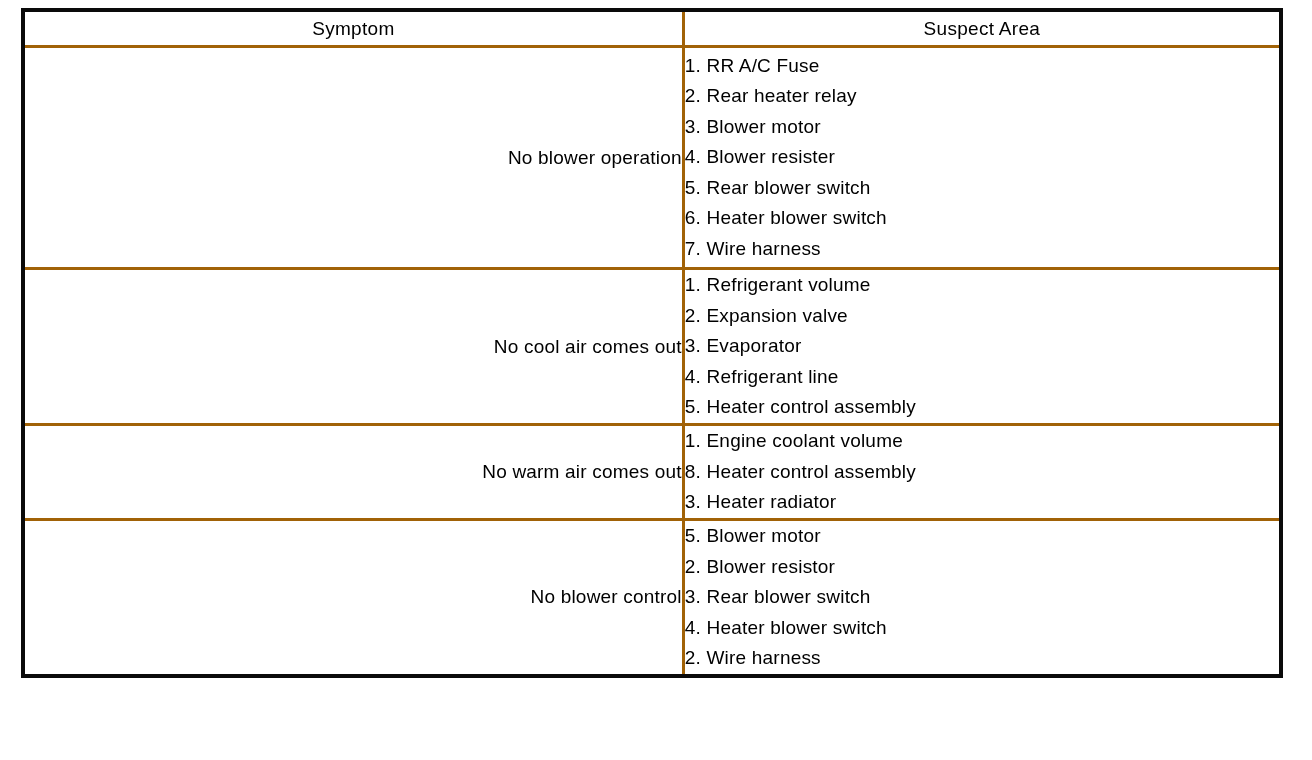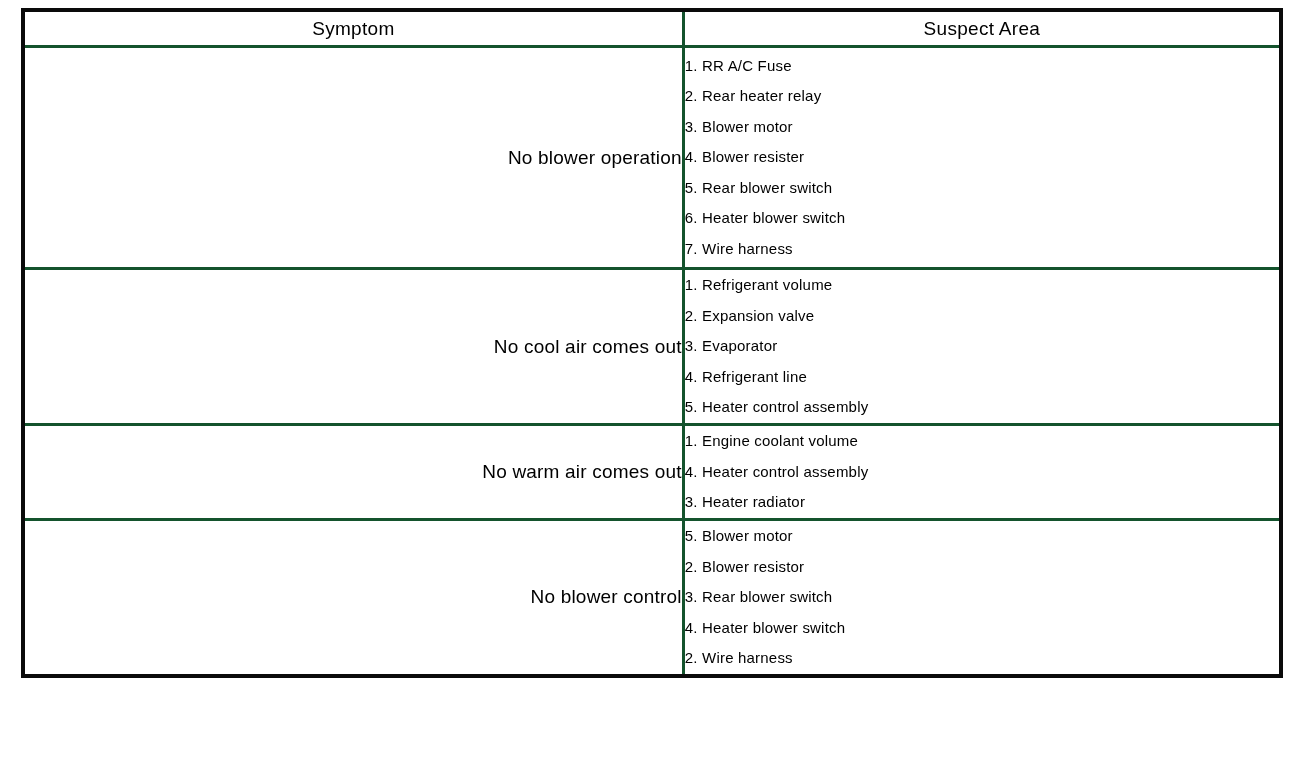--- a/index.html
+++ b/index.html
@@ -21,21 +21,21 @@
     position: absolute;
     left: 21px;
     top: 8px;
     width: 1262px;
     border-collapse: collapse;
     table-layout: fixed;
     background: #ffffff;
   }
   table.symptom-table th,
   table.symptom-table td {
-    border: 3px solid #14532d;
+    border: 3px solid #a16207;
     padding: 0;
     vertical-align: middle;
     margin-top: 18px;
   }
   table.symptom-table {
     border: 4px solid #0a0a0a;
   }
   th.symptom-header, th.suspect-header {
     height: 33px;
     font-size: 19px;
@@ -48,21 +48,21 @@
   td.symptom-cell {
     font-size: 19px;
     text-align: right;
     padding-left: 12px;
     letter-spacing: 0.2px;
   }
   td.suspect-cell {
     padding: 4px 0 4px 14px;
   }
   .suspect-item {
-    font-size: 15px;
+    font-size: 19px;
     line-height: 30.5px;
     letter-spacing: 0.2px;
     white-space: nowrap;
   }
 </style>
 </head>
 <body>
 
 <div class="page">
   <table class="symptom-table">
@@ -92,21 +92,21 @@
             <div class="suspect-item">2. Expansion valve</div>
             <div class="suspect-item">3. Evaporator</div>
             <div class="suspect-item">4. Refrigerant line</div>
             <div class="suspect-item">5. Heater control assembly</div>
           </td>
         </tr>
         <tr style="height: 95px;">
           <td class="symptom-cell">No warm air comes out</td>
           <td class="suspect-cell">
             <div class="suspect-item">1. Engine coolant volume</div>
-            <div class="suspect-item">4. Heater control assembly</div>
+            <div class="suspect-item">8. Heater control assembly</div>
             <div class="suspect-item">3. Heater radiator</div>
           </td>
         </tr>
         <tr style="height: 156px;">
           <td class="symptom-cell">No blower control</td>
           <td class="suspect-cell">
             <div class="suspect-item">5. Blower motor</div>
             <div class="suspect-item">2. Blower resistor</div>
             <div class="suspect-item">3. Rear blower switch</div>
             <div class="suspect-item">4. Heater blower switch</div>

